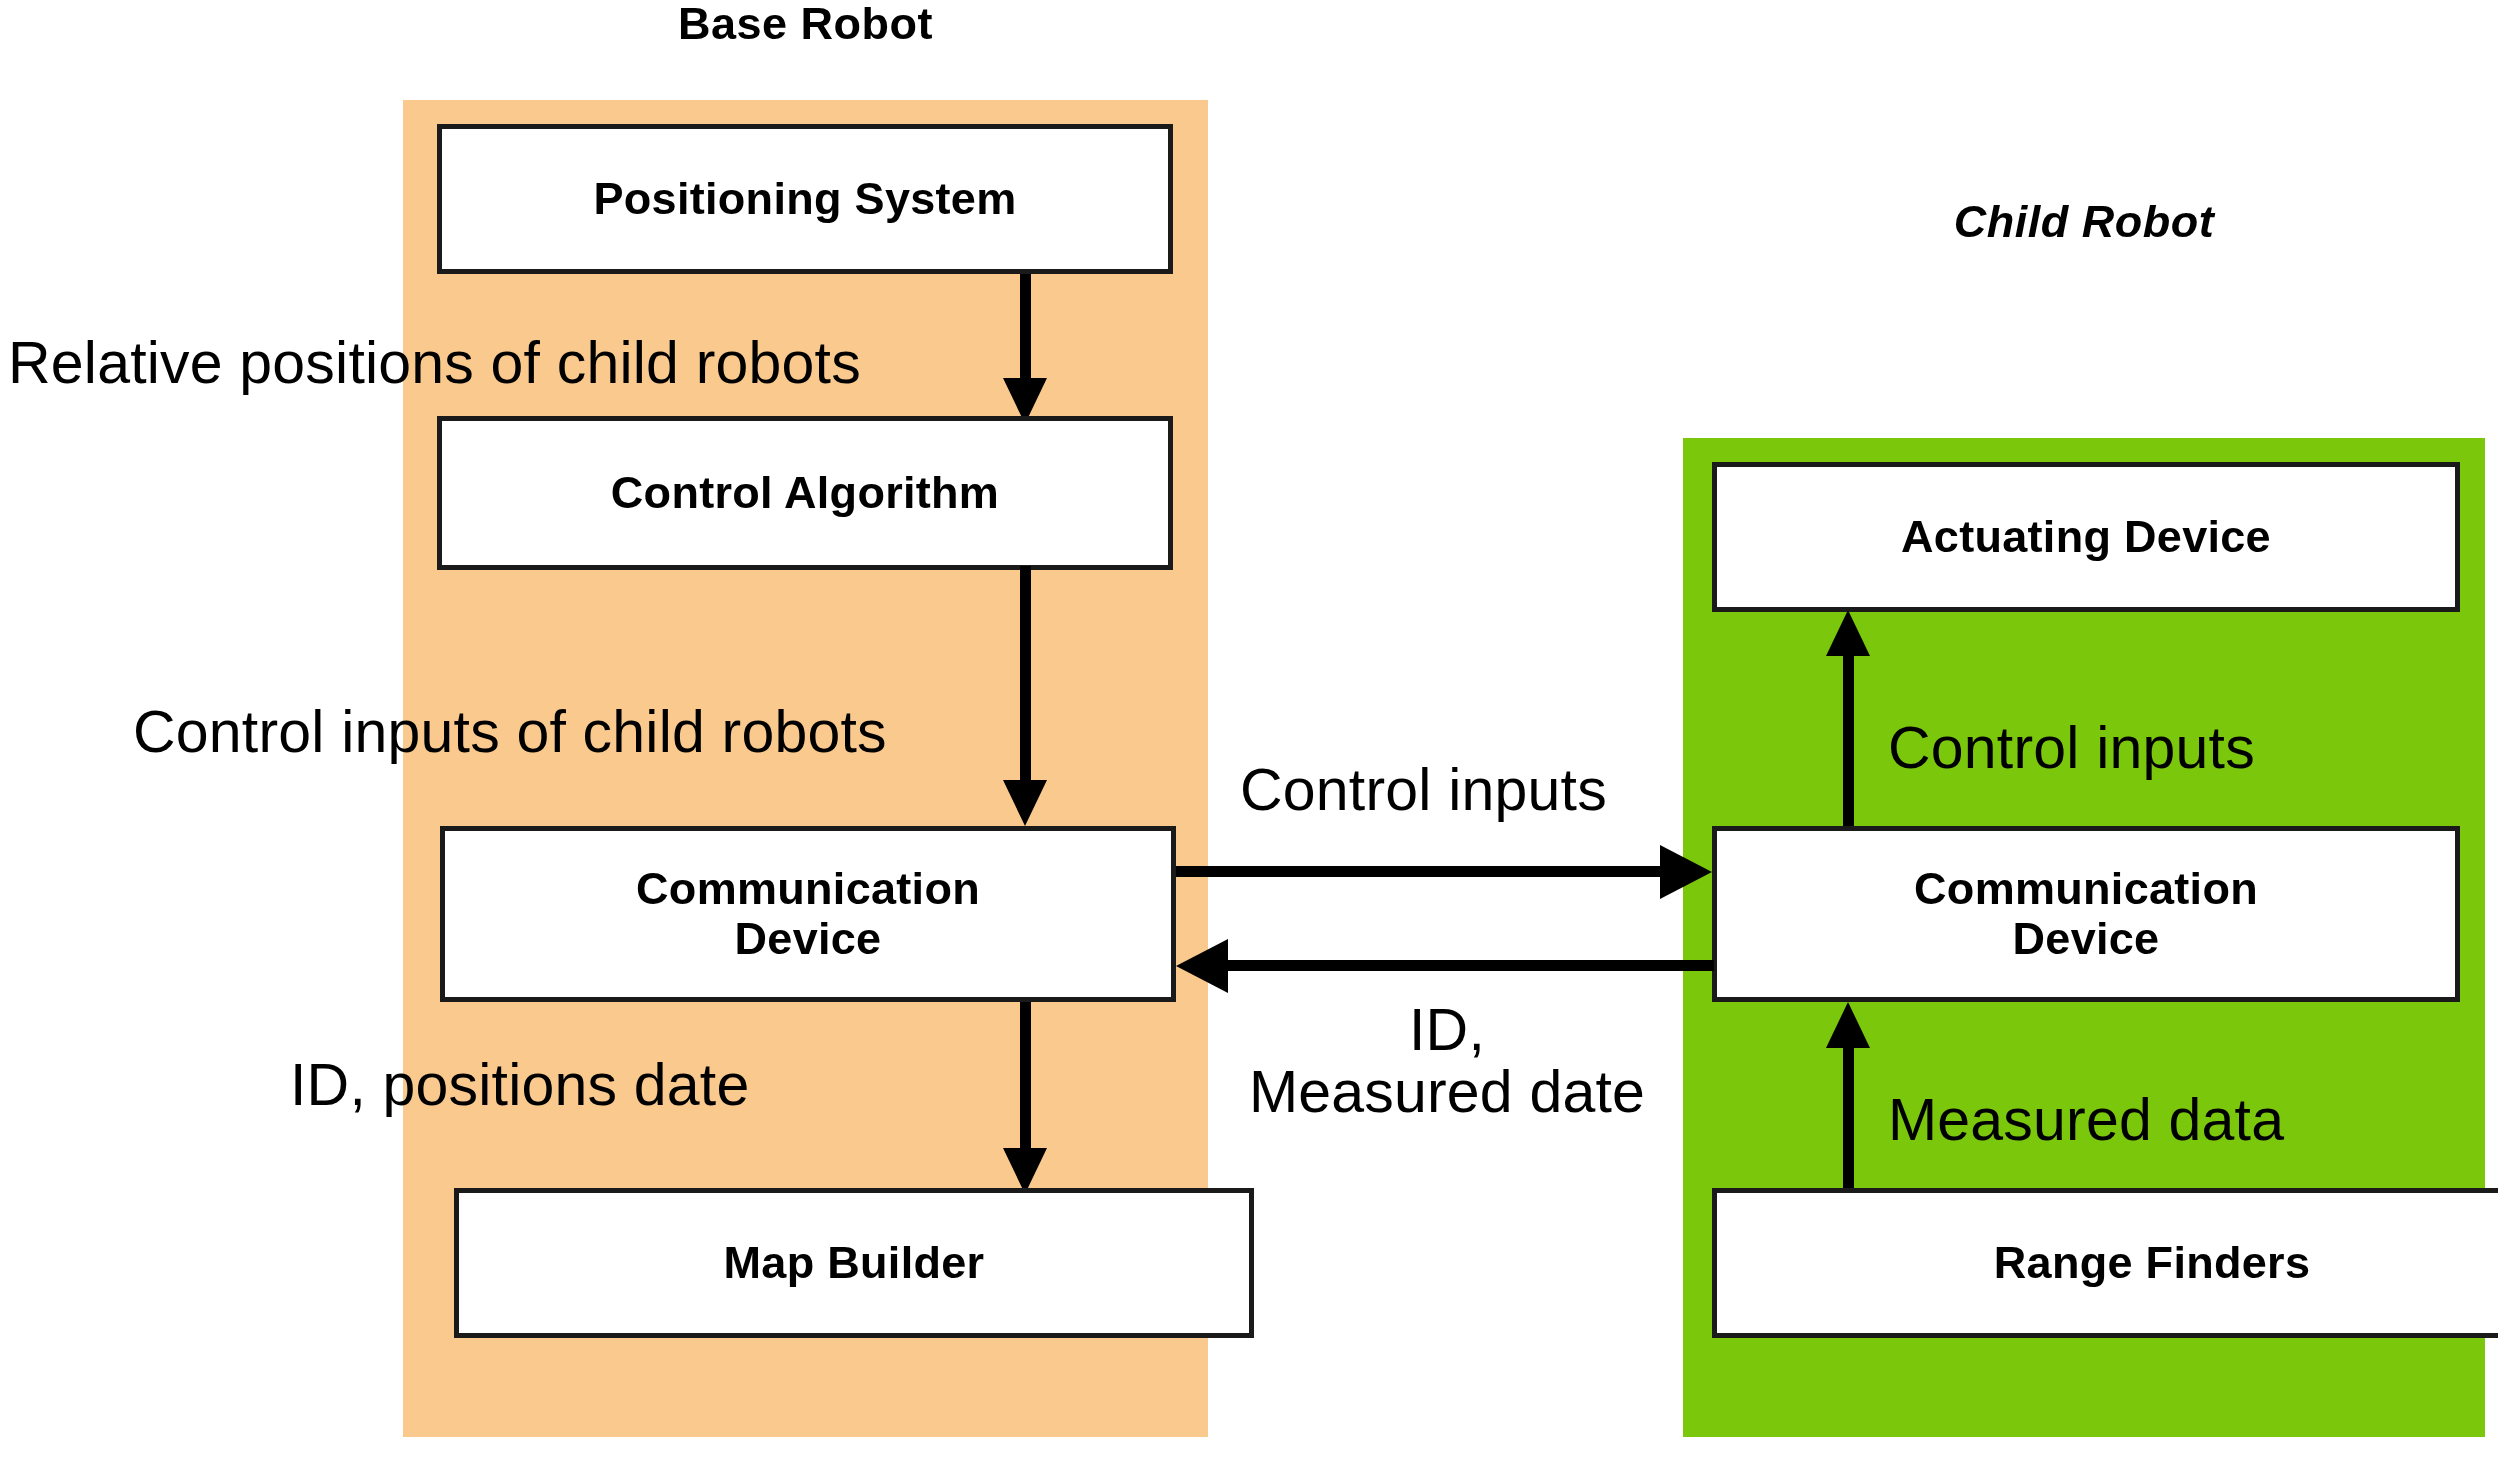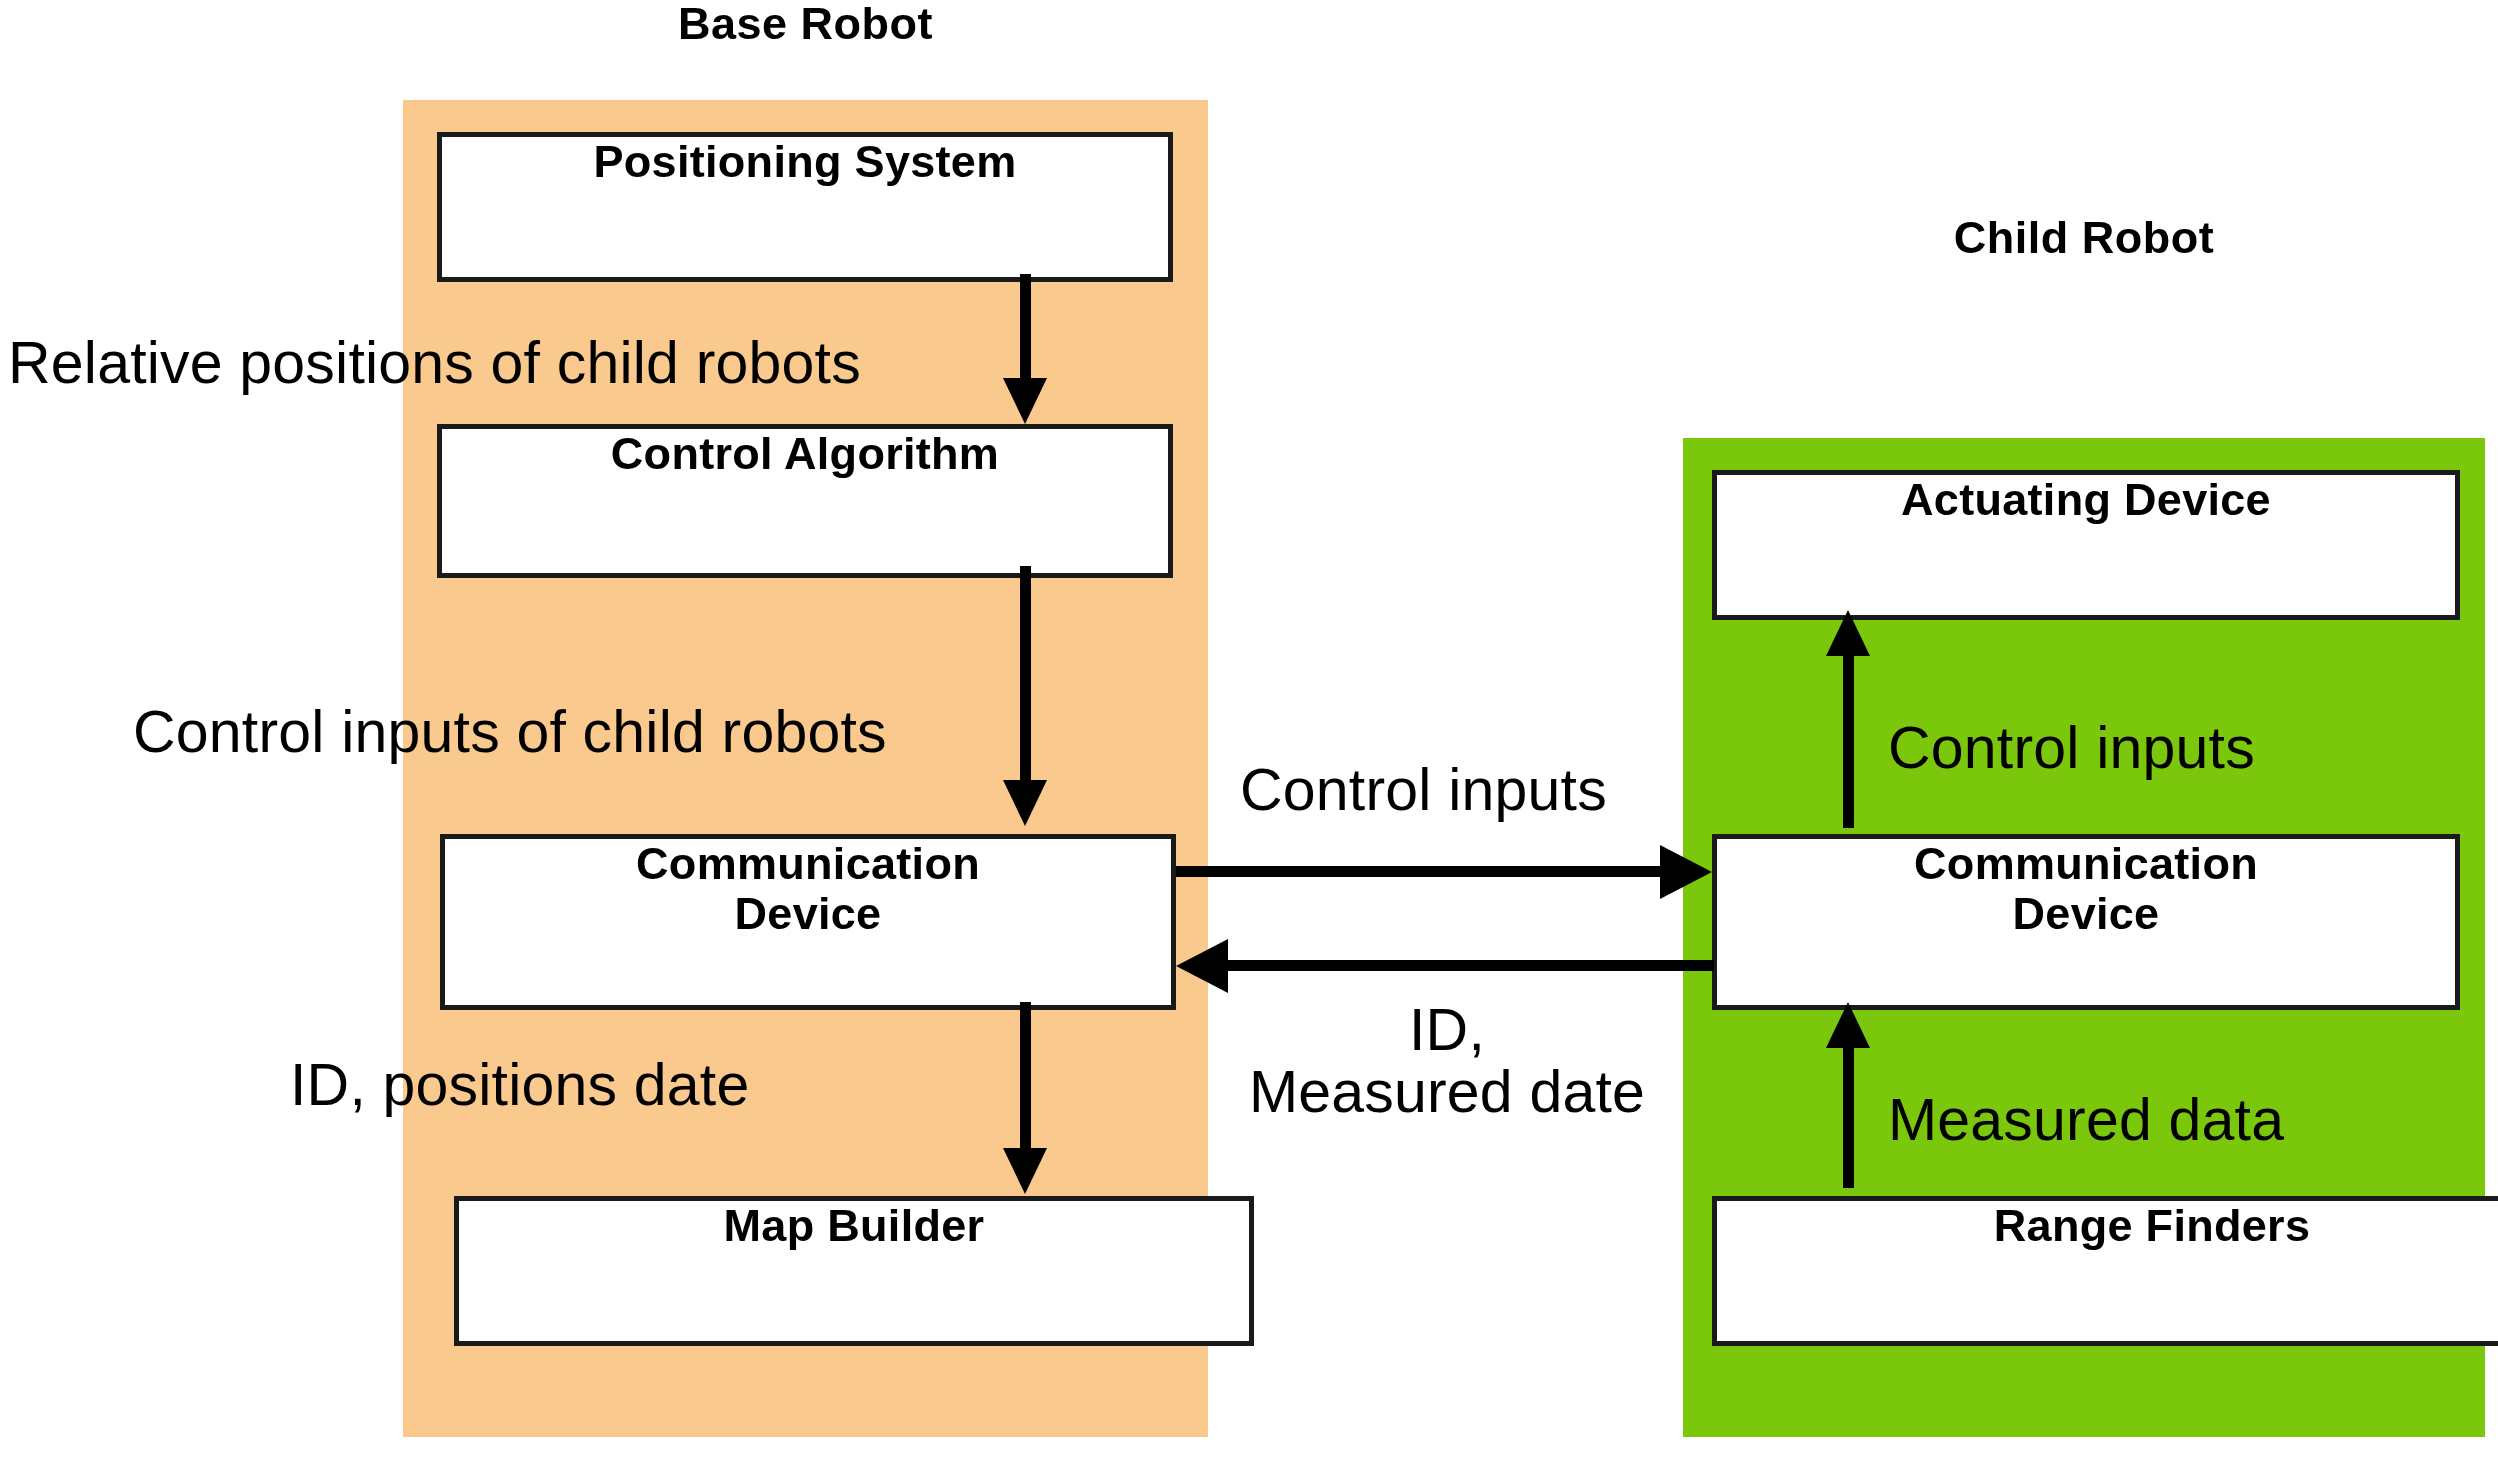--- a/index.html
+++ b/index.html
@@ -9,27 +9,27 @@
 
   
   .panel{position:absolute;}
   #panel-base{left:403px;top:100px;width:805px;height:1337px;background:#FAC98E;}
   #panel-child{left:1683px;top:438px;width:802px;height:999px;background:#7AC70C;}
 
   
   .group-title{position:absolute;font-weight:bold;font-size:45px;
                letter-spacing:0.5px;white-space:nowrap;text-align:center;}
   #title-base{left:403px;top:-2px;width:805px;}
-  #title-child{left:1683px;top:212px;width:802px;}
+  #title-child{left:1683px;top:196px;width:802px;font-style:italic;}
 
   
   .node{position:absolute;background:#ffffff;border:5px solid #1a1a1a;
-        box-sizing:border-box;display:flex;align-items:flex-start;
+        box-sizing:border-box;display:flex;align-items:center;
         justify-content:center;text-align:center;font-weight:bold;
-        font-size:45px;line-height:1.12;letter-spacing:0.3px;margin-top:8px;}
+        font-size:45px;line-height:1.12;letter-spacing:0.3px;}
   .node span{display:block;}
 
   #node-positioning{left:437px;top:124px;width:736px;height:150px;}
   #node-control-alg{left:437px;top:416px;width:736px;height:154px;}
   #node-comm-base{left:440px;top:826px;width:736px;height:176px;}
   #node-map-builder{left:454px;top:1188px;width:800px;height:150px;}
 
   #node-actuating{left:1712px;top:462px;width:748px;height:150px;}
   #node-comm-child{left:1712px;top:826px;width:748px;height:176px;}
   #node-range-finders{left:1712px;top:1188px;width:880px;height:150px;}

